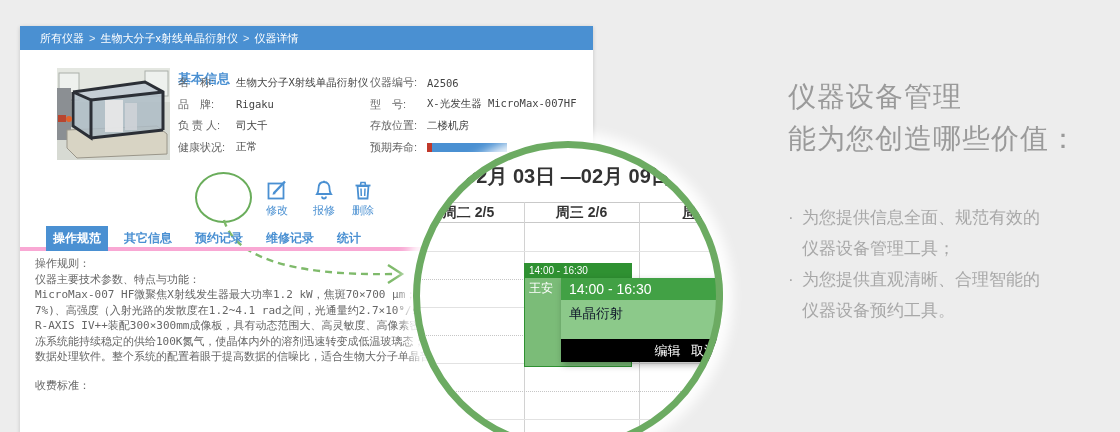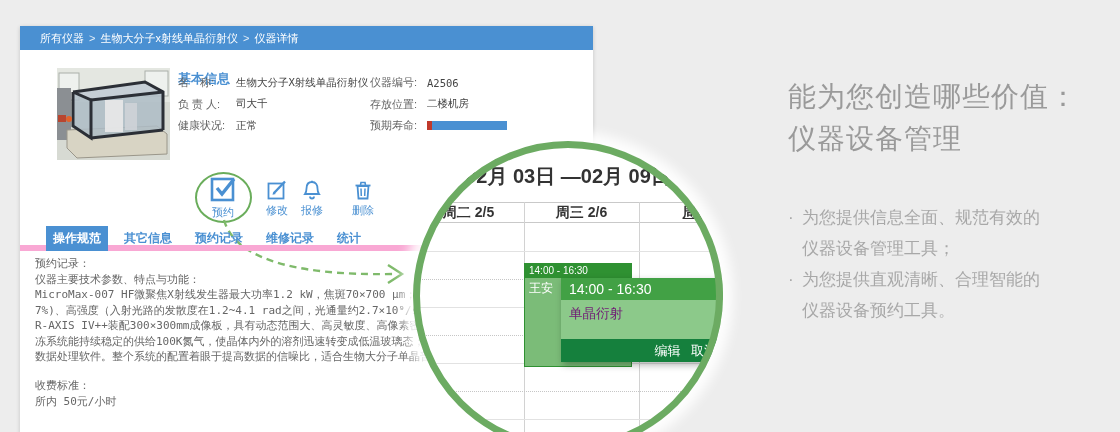--- a/index.html
+++ b/index.html
@@ -38,21 +38,21 @@
   .action svg { display:block; margin:0 auto; }
   .action .alabel { display:block; margin-top:3px; font-size:11px; color:#4a90d2; }
   .ring {
     position:absolute; left:175px; top:146px; width:57px; height:51px;
     border:2px solid #6aad5b; border-radius:50%; pointer-events:none;
   }
   .arrow-svg { position:absolute; left:190px; top:186px; pointer-events:none; }
   
   .tabs {
     position:absolute; left:0; top:200px; width:100%; height:25px;
-    border-bottom:6px solid #f9a8d4; display:flex; padding-left:26px;
+    border-bottom:4px solid #f9a8d4; display:flex; padding-left:26px;
   }
   .tab {
     height:25px; line-height:25px; padding:0 7px; margin-right:9px;
     font-size:12px; font-weight:bold; color:#4a90d2; cursor:pointer; white-space:nowrap;
   }
   .tab.active { background:#4a90d2; color:#fff; }
   
   .content, .fees {
     position:absolute; left:15px; width:556px;
     font-family:"DejaVu Sans Mono","Liberation Mono",monospace;
@@ -88,22 +88,22 @@
   .event-time { height:14px; background:#2f9132; color:#fff; font-size:10px;
     line-height:14px; padding-left:4px; font-family:"Liberation Sans",sans-serif; }
   .event-user { color:#fff; font-size:12px; padding:2px 4px; }
   
   .popup {
     position:absolute; left:148px; top:137px; width:170px; z-index:3;
     box-shadow:2px 3px 7px rgba(0,0,0,.3);
   }
   .popup-head { height:22px; background:#42a145; color:#fff; font-size:14px;
     line-height:22px; padding-left:8px; }
-  .popup-body { height:39px; background:#8cc98a; color:#701a75; font-size:13.5px; padding:5px 8px; }
-  .popup-foot { height:23px; background:#15803d; color:#fff; font-size:13px;
+  .popup-body { height:39px; background:#8cc98a; color:#0f172a; font-size:13.5px; padding:5px 8px; }
+  .popup-foot { height:23px; background:#000000; color:#fff; font-size:13px;
     line-height:23px; text-align:right; padding-right:14px; }
   .popup-foot span { cursor:pointer; margin-left:7px; }
   
   .promo { position:absolute; left:788px; top:76px; width:330px; }
   .promo-h { font-size:28px; line-height:42px; color:#9a9a9a; letter-spacing:1px; font-weight:normal; }
   .promo-list { margin-top:42px; font-size:17px; line-height:31px; color:#a8a8a8; }
   .bullet-row { display:flex; }
   .bullet-mark { width:14px; flex:none; }
   .bullet-cont { padding-left:14px; }
 </style>
@@ -144,54 +144,53 @@
   <div class="section-title">基本信息</div>
 
   <div class="info-rows">
     <div class="info-row">
       <span class="ilbl">名　称:</span>
       <span class="ival">生物大分子X射线单晶衍射仪</span>
       <span class="rlbl">仪器编号:</span>
       <span class="rval">A2506</span>
     </div>
     <div class="info-row">
+      <span class="ilbl">品　牌:</span>
+      <span class="ival">Rigaku</span>
+      <span class="rlbl">型　号:</span>
+      <span class="rval">X-光发生器 MicroMax-007HF</span>
+    </div>
+    <div class="info-row">
       <span class="ilbl">负 责 人:</span>
       <span class="ival">司大千</span>
       <span class="rlbl">存放位置:</span>
       <span class="rval">二楼机房</span>
     </div>
     <div class="info-row">
       <span class="ilbl">健康状况:</span>
       <span class="ival">正常</span>
       <span class="rlbl">预期寿命:</span>
       <span class="rval">
         <span class="lifebar">
             <span class="used"></span>
           </span>
       </span>
     </div>
   </div>
 
   <div class="actions">
-    <div class="action" style="left:175px; top:2px;">
-      <svg width="26" height="26" viewBox="0 0 26 26">
-        <rect x="2" y="3" width="21" height="21" fill="none" stroke="#4a90d2" stroke-width="2.6"></rect>
-        <polyline points="7,12 12,18 24,3" fill="none" stroke="#4a90d2" stroke-width="3.4"></polyline>
-      </svg>
-      <span class="alabel">预约</span>
-    </div>
     <div class="action" style="left:229px; top:6px;">
       <svg width="20" height="20" viewBox="0 0 20 20">
         <rect x="1.5" y="3.5" width="15" height="15" fill="none" stroke="#4a90d2" stroke-width="1.8"></rect>
         <line x1="7" y1="13" x2="18" y2="1.5" stroke="#4a90d2" stroke-width="2.4"></line>
         <polygon points="5.5,14.8 8.8,14 6.3,11.8" fill="#4a90d2"></polygon>
       </svg>
       <span class="alabel">修改</span>
     </div>
-    <div class="action" style="left:264px; top:6px;text-align:center;">
+    <div class="action" style="left:276px; top:6px;text-align:center;">
       <svg width="20" height="20" viewBox="0 0 20 20">
         <path d="M10 2 C6 2 4.5 5 4.5 8.5 C4.5 12 3 14 3 14 L17 14 C17 14 15.5 12 15.5 8.5 C15.5 5 14 2 10 2 Z" fill="none" stroke="#4a90d2" stroke-width="1.8"></path>
         <path d="M8 16.5 a2 2 0 0 0 4 0" fill="none" stroke="#4a90d2" stroke-width="1.8"></path>
         <line x1="10" y1="0.8" x2="10" y2="2.4" stroke="#4a90d2" stroke-width="1.8"></line>
       </svg>
       <span class="alabel">报修</span>
     </div>
     <div class="action" style="left:315px; top:6px;">
       <svg width="20" height="20" viewBox="0 0 20 20">
         <path d="M4.5 6 L5.5 18.5 L14.5 18.5 L15.5 6 Z" fill="none" stroke="#4a90d2" stroke-width="1.8"></path>
@@ -213,31 +212,30 @@
 
   <div class="tabs">
     <span class="tab active">操作规范</span>
     <span class="tab">其它信息</span>
     <span class="tab">预约记录</span>
     <span class="tab">维修记录</span>
     <span class="tab">统计</span>
   </div>
 
   <div class="content">
-    <div class="tline">预约记录：</div>
+    <div class="tline">操作规则：</div>
     <div class="tline">仪器主要技术参数、特点与功能：</div>
     <div class="tline">MicroMax-007 HF微聚焦X射线发生器最大功率1.2 kW，焦斑70×700 μm；光路系统配以VariMax</div>
     <div class="tline">7%)、高强度（入射光路的发散度在1.2~4.1 rad之间，光通量约2.7×10⁹/sec，束斑&lt;0.3mm）和</div>
     <div class="tline">R-AXIS IV++装配300×300mm成像板，具有动态范围大、高灵敏度、高像素密度的特点，探测距离在</div>
     <div class="tline">冻系统能持续稳定的供给100K氮气，使晶体内外的溶剂迅速转变成低温玻璃态；控制和数据处理采用</div>
     <div class="tline">数据处理软件。整个系统的配置着眼于提高数据的信噪比，适合生物大分子单晶普通数据的收集及SAD数</div>
   </div>
   <div class="fees">
     <div class="tline">收费标准：</div>
-    <div class="tline">所内 50元/小时</div>
   </div>
 </div>
 
 <div class="magnifier">
   <div class="cal-title">02月 03日 —02月 09日</div>
 
   <div class="cal-header"></div>
   <span class="day-h" style="left:0; width:111px;">周二 2/5</span>
   <span class="day-h" style="left:111px; width:115px;">周三 2/6</span>
   <span class="day-h" style="left:226px; width:115px;text-decoration:underline;">周四</span>
@@ -263,22 +261,22 @@
     <div class="popup-body">单晶衍射</div>
     <div class="popup-foot">
       <span>编辑</span>
       <span>取消</span>
     </div>
   </div>
 </div>
 <div class="magnifier-ring"></div>
 
 <div class="promo">
+  <div class="promo-h">仪器设备管理</div>
   <div class="promo-h">能为您创造哪些价值：</div>
-  <div class="promo-h">仪器设备管理</div>
   <div class="promo-list">
     <div class="bullet-row">
       <span class="bullet-mark">·</span>
       <span>为您提供信息全面、规范有效的</span>
     </div>
     <div class="bullet-cont">仪器设备管理工具；</div>
     <div class="bullet-row">
       <span class="bullet-mark">·</span>
       <span>为您提供直观清晰、合理智能的</span>
     </div>

